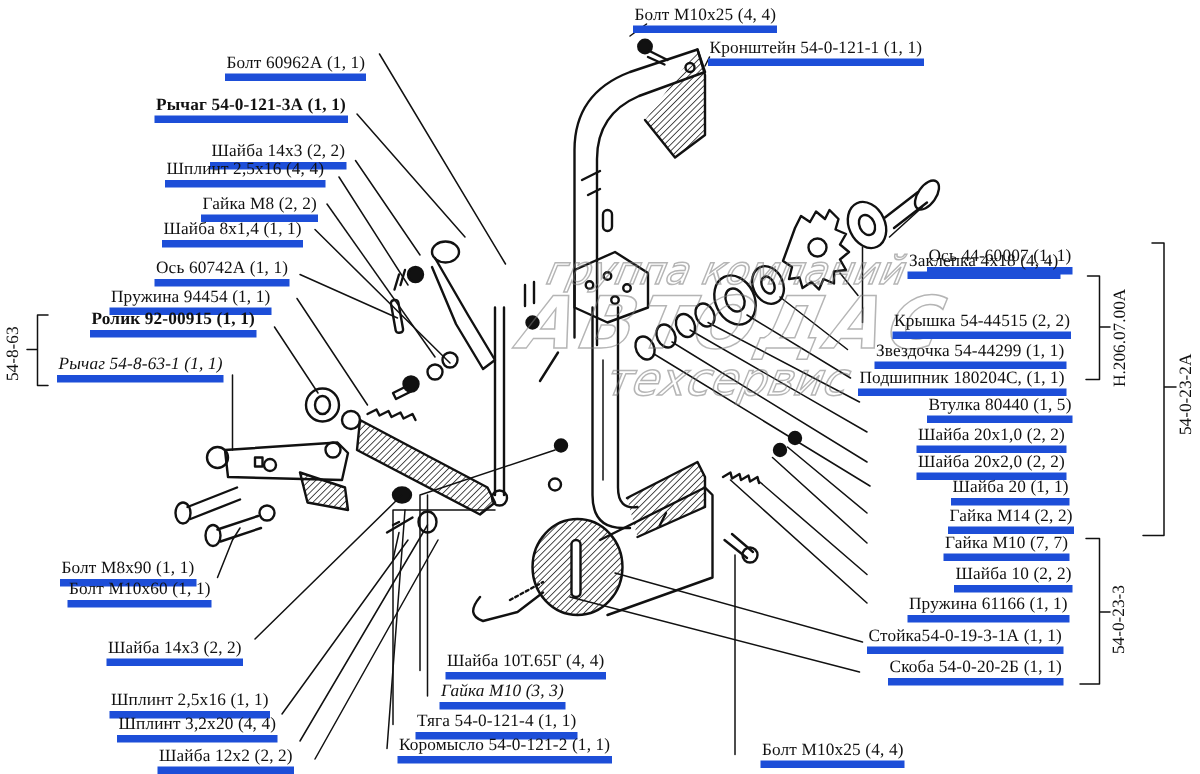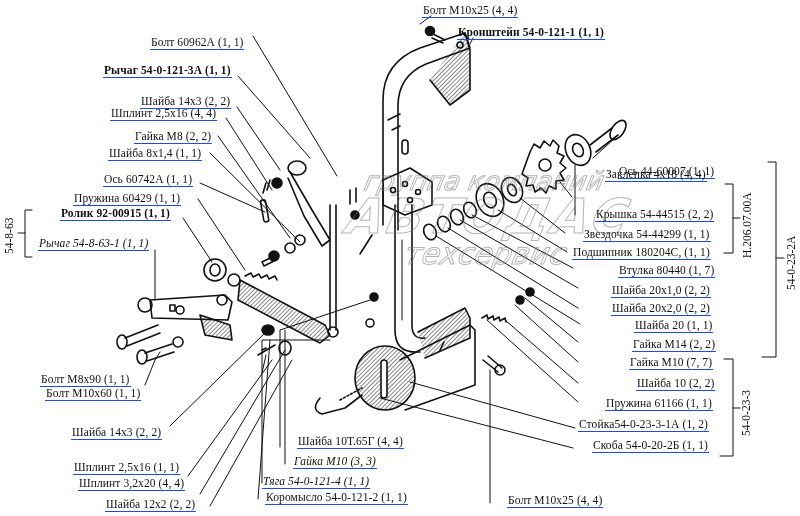--- a/index.html
+++ b/index.html
@@ -1,20 +1,20 @@
 <!DOCTYPE html>
 <html><head>
 <meta charset="utf-8">
 <style>
   html, body { margin: 0; padding: 0; background: #ffffff; }
   body { width: 800px; height: 516px; position: relative; overflow: hidden;
          font-family: "Liberation Serif", "DejaVu Serif", serif; color: #111; }
   #art { position: absolute; left: 0; top: 0; width: 800px; height: 516px; }
   .lbl { position: absolute; font-size: 11.5px; line-height: 12px; white-space: nowrap;
-         border-bottom: 1px solid #1d4ed8; padding: 0 1px 1px 1px; letter-spacing: 0.1px; }
+         border-bottom: 5px solid #1d4ed8; padding: 0 1px 1px 1px; letter-spacing: 0.1px; }
   .lbl.bold { font-weight: bold; }
   .grp { position: absolute; font-size: 11.5px; white-space: nowrap;
          transform-origin: left top; transform: rotate(-90deg); }
   .wm { position: absolute; font-family: "DejaVu Sans", sans-serif; font-style: italic;
         color: transparent; -webkit-text-stroke: 1px rgba(120,120,120,0.55); white-space: nowrap; }
 </style>
 </head>
 <body>
 
 <svg id="art" viewBox="0 0 800 516" xmlns="http://www.w3.org/2000/svg">
@@ -200,48 +200,48 @@
 <div class="wm" style="left:348px; top:188px; font-size:48px; font-weight:bold; letter-spacing:3px; transform:skewX(-12deg);">АВТОДАС</div>
 <div class="wm" style="left:405px; top:236px; font-size:30px; transform:skewX(-12deg);">техсервис</div>
 
 <div class="lbl" style="left:150px; top:36px;text-align:right;">Болт 60962А (1, 1)</div>
 <div class="lbl bold" style="left:103px; top:64px;">Рычаг 54-0-121-3А (1, 1)</div>
 <div class="lbl" style="left:140px; top:95px;">Шайба 14х3 (2, 2)</div>
 <div class="lbl" style="left:110px; top:107px;">Шплинт 2,5х16 (4, 4)</div>
 <div class="lbl" style="left:134px; top:130px;">Гайка М8 (2, 2)</div>
 <div class="lbl" style="left:108px; top:147px;">Шайба 8х1,4 (1, 1)</div>
 <div class="lbl" style="left:103px; top:173px;">Ось 60742А (1, 1)</div>
-<div class="lbl" style="left:73px; top:192px;">Пружина 60429 (1, 1)</div>
+<div class="lbl" style="left:73px; top:192px;">Пружина 94454 (1, 1)</div>
 <div class="lbl bold" style="left:60px; top:207px;">Ролик 92-00915 (1, 1)</div>
 <div class="lbl" style="left:38px; top:237px;font-style:italic;">Рычаг 54-8-63-1 (1, 1)</div>
 <div class="lbl" style="left:40px; top:373px;">Болт М8х90 (1, 1)</div>
 <div class="lbl" style="left:45px; top:387px;">Болт М10х60 (1, 1)</div>
 <div class="lbl" style="left:71px; top:426px;">Шайба 14х3 (2, 2)</div>
 <div class="lbl" style="left:73px; top:461px;">Шплинт 2,5х16 (1, 1)</div>
 <div class="lbl" style="left:78px; top:477px;">Шплинт 3,2х20 (4, 4)</div>
 <div class="lbl" style="left:105px; top:498px;">Шайба 12х2 (2, 2)</div>
 <div class="lbl" style="left:297px; top:435px;">Шайба 10Т.65Г (4, 4)</div>
 <div class="lbl" style="left:293px; top:455px;font-style:italic;">Гайка М10 (3, 3)</div>
-<div class="lbl" style="left:262px; top:475px;font-style:italic;">Тяга 54-0-121-4 (1, 1)</div>
+<div class="lbl" style="left:277px; top:475px;">Тяга 54-0-121-4 (1, 1)</div>
 <div class="lbl" style="left:265px; top:491px;">Коромысло 54-0-121-2 (1, 1)</div>
 <div class="lbl" style="left:422px; top:4px;">Болт М10х25 (4, 4)</div>
-<div class="lbl" style="left:457px; top:26px;font-weight:bold;">Кронштейн 54-0-121-1 (1, 1)</div>
+<div class="lbl" style="left:472px; top:26px;">Кронштейн 54-0-121-1 (1, 1)</div>
 <div class="lbl" style="left:618px; top:153px;margin-top:12px;">Ось 44-60007 (1, 1)</div>
 <div class="lbl" style="left:605px; top:168px;text-align:right;">Заклепка 4х18 (4, 4)</div>
 <div class="lbl" style="left:595px; top:208px;">Крышка 54-44515 (2, 2)</div>
 <div class="lbl" style="left:583px; top:228px;">Звездочка 54-44299 (1, 1)</div>
 <div class="lbl" style="left:572px; top:246px;">Подшипник 180204С, (1, 1)</div>
-<div class="lbl" style="left:618px; top:264px;">Втулка 80440 (1, 7)</div>
+<div class="lbl" style="left:618px; top:264px;">Втулка 80440 (1, 5)</div>
 <div class="lbl" style="left:611px; top:284px;">Шайба 20х1,0 (2, 2)</div>
 <div class="lbl" style="left:611px; top:302px;">Шайба 20х2,0 (2, 2)</div>
 <div class="lbl" style="left:634px; top:319px;text-align:right;">Шайба 20 (1, 1)</div>
 <div class="lbl" style="left:632px; top:338px;">Гайка М14 (2, 2)</div>
 <div class="lbl" style="left:629px; top:356px;">Гайка М10 (7, 7)</div>
 <div class="lbl" style="left:636px; top:377px;">Шайба 10 (2, 2)</div>
 <div class="lbl" style="left:605px; top:397px;">Пружина 61166 (1, 1)</div>
-<div class="lbl" style="left:578px; top:418px;">Стойка54-0-23-3-1А (1, 2)</div>
+<div class="lbl" style="left:578px; top:418px;">Стойка54-0-19-3-1А (1, 1)</div>
 <div class="lbl" style="left:592px; top:439px;">Скоба 54-0-20-2Б (1, 1)</div>
 <div class="lbl" style="left:507px; top:494px;">Болт М10х25 (4, 4)</div>
 
 <div class="grp" style="left:3px; top:254px;">54-8-63</div>
 <div class="grp" style="left:741px; top:258px;">Н.206.07.00А</div>
 <div class="grp" style="left:785px; top:290px;">54-0-23-2А</div>
 <div class="grp" style="left:740px; top:436px;">54-0-23-3</div>
 
 </body></html>

